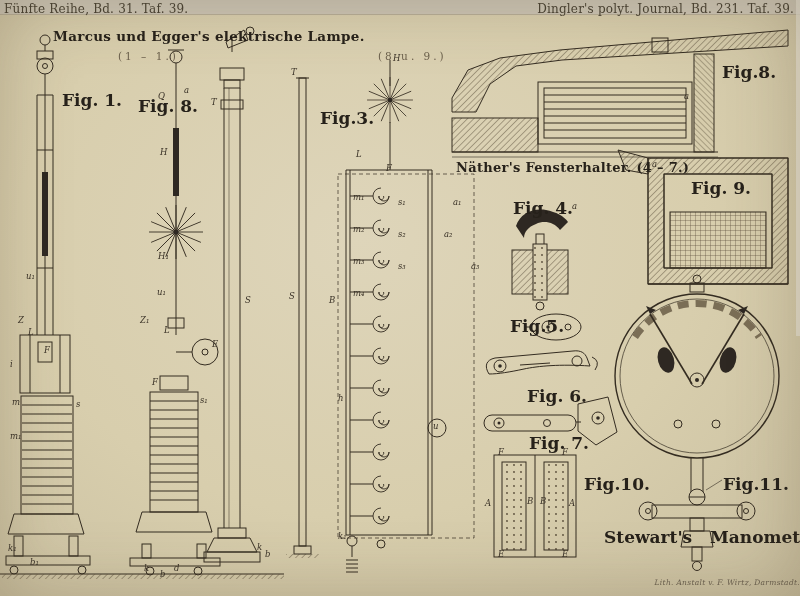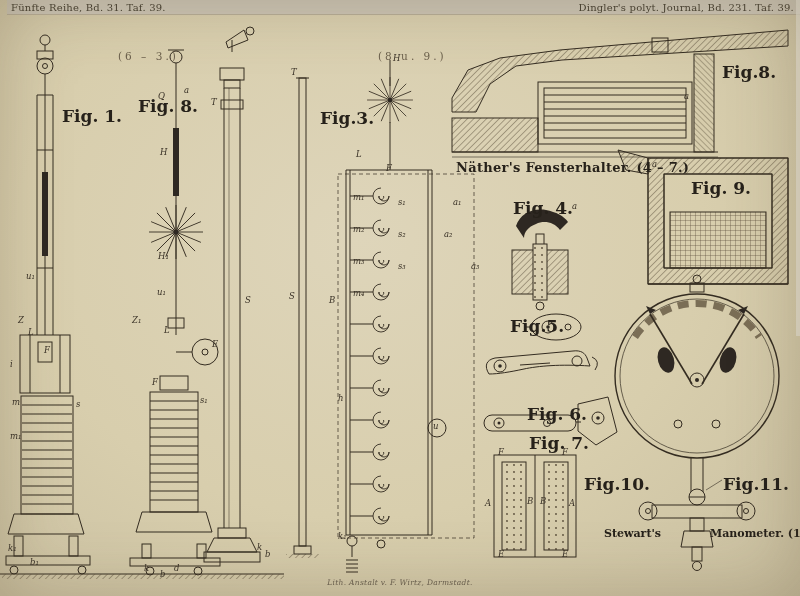--- a/index.html
+++ b/index.html
@@ -13,48 +13,48 @@
     position:relative;width:800px;height:596px;overflow:hidden;
     background:radial-gradient(ellipse at 45% 40%, #ded5ba 0%, #d8cead 55%, #c9bfa0 100%);
   }
   .vignette{
     position:absolute;inset:0;pointer-events:none;
     box-shadow:inset 0 0 70px rgba(92,76,48,0.28);
   }
   .scan-edge{position:absolute;right:0;top:0;bottom:260px;width:4px;background:#e9e5d9;opacity:.65;}
   .artwork{position:absolute;left:0;top:0;}
   .header{
-    position:absolute;top:0;left:7px;right:0;height:14px;
+    position:absolute;top:0;left:0;right:0;height:14px;
     background:#ccc5b5;border-bottom:1px solid #b8ae98;
-    font-size:10px;color:#474032;letter-spacing:.2px;
+    font-size:12px;color:#474032;letter-spacing:.2px;
   }
   .header .hl{position:absolute;left:4px;top:2px;}
   .header .hr{position:absolute;right:6px;top:2px;}
   .title{
     position:absolute;font-weight:bold;color:#26211a;
     font-size:13.5px;letter-spacing:.3px;white-space:nowrap;
   }
   .subtitle{
     position:absolute;font-size:10.5px;color:#6b604c;
     letter-spacing:3px;white-space:nowrap;
   }
   .t-marcus{left:53px;top:28px;}
   .st-marcus{left:118px;top:50px;}
   .t-fabre{left:272px;top:27px;}
   .st-fabre{left:378px;top:50px;}
   .t-naether{left:456px;top:160px;font-size:13px;text-align:center;}
   .caption{
     position:absolute;font-weight:bold;color:#26211a;
-    font-size:11px;white-space:nowrap;
+    font-size:17px;white-space:nowrap;
   }
   .t-justice{left:257px;top:552px;}
   .t-stewart-l{left:604px;top:527px;}
   .t-stewart-r{left:710px;top:527px;}
   .footer{
-    position:absolute;left:0;right:0;top:578px;text-align:center;
+    position:absolute;left:0;right:0;top:578px;text-align:right;
     font-size:7.5px;font-style:italic;color:#6a6050;letter-spacing:.3px;
   }
   .figlabel{
     position:absolute;font-size:17px;font-weight:bold;color:#26211a;
     white-space:nowrap;
   }
   .partlabel{
     position:absolute;font-size:8.5px;font-style:italic;color:#3a3227;
     white-space:nowrap;line-height:1;
   }
@@ -301,56 +301,57 @@
       <circle cx="697" cy="566" r="4.5"></circle>
       <line x1="722" y1="480" x2="706" y2="490" stroke-width="0.6"></line>
     </g>
   </svg>
 
   <div class="header">
     <span class="hl">Fünfte Reihe, Bd. 31. Taf. 39.</span>
     <span class="hr">Dingler's polyt. Journal, Bd. 231. Taf. 39.</span>
   </div>
 
-  <div class="subtitle st-marcus">(6 – 3.)</div>
+  <div class="title t-marcus">Marcus und Egger's elektrische Lampe.</div>
+  <div class="subtitle st-marcus">(1 – 1.)</div>
   <div class="subtitle st-fabre">(8 u. 9.)</div>
   <div class="title t-naether">Näther's Fensterhalter. (4 – 7.)</div>
   <div class="caption t-stewart-l">Stewart's</div>
   <div class="caption t-stewart-r">Manometer. (11.)</div>
   <div class="footer">Lith. Anstalt v. F. Wirtz, Darmstadt.</div>
 
   <div class="scan-edge"></div>
   <div class="vignette"></div>
-<span class="figlabel" style="left: 62px; top: 106px;">Fig. 1.</span>
+<span class="figlabel" style="left: 62px; top: 90px;">Fig. 1.</span>
     <span class="figlabel" style="left: 138px; top: 96px;">Fig. 8.</span>
     <span class="figlabel" style="left: 320px; top: 108px;">Fig.3.</span>
     <span class="figlabel" style="left: 513px; top: 198px;">Fig. 4.</span>
     <span class="figlabel" style="left: 510px; top: 316px; text-align: center;">Fig.5.</span>
-    <span class="figlabel" style="left: 527px; top: 404px;">Fig. 6.</span>
+    <span class="figlabel" style="left: 527px; top: 386px;">Fig. 6.</span>
     <span class="figlabel" style="left: 529px; top: 433px;">Fig. 7.</span>
     <span class="figlabel" style="left: 722px; top: 62px;">Fig.8.</span>
     <span class="figlabel" style="left: 691px; top: 178px;">Fig. 9.</span>
     <span class="figlabel" style="left: 584px; top: 474px;">Fig.10.</span>
     <span class="figlabel" style="left: 723px; top: 474px;">Fig.11.</span>
     <span class="partlabel" style="left: 26px; top: 272px;">u₁</span>
     <span class="partlabel" style="left: 18px; top: 316px;">Z</span>
     <span class="partlabel" style="left: 28px; top: 328px;">L</span>
     <span class="partlabel" style="left: 44px; top: 346px;">F</span>
     <span class="partlabel" style="left: 10px; top: 360px;">i</span>
     <span class="partlabel" style="left: 12px; top: 398px;">m</span>
     <span class="partlabel" style="left: 10px; top: 432px;">m₁</span>
     <span class="partlabel" style="left: 76px; top: 400px;">s</span>
     <span class="partlabel" style="left: 8px; top: 544px;">k₁</span>
     <span class="partlabel" style="left: 30px; top: 558px;">b₁</span>
     <span class="partlabel" style="left: 158px; top: 92px;">Q</span>
     <span class="partlabel" style="left: 184px; top: 86px;">a</span>
     <span class="partlabel" style="left: 160px; top: 148px;">H</span>
     <span class="partlabel" style="left: 158px; top: 252px;">H₁</span>
     <span class="partlabel" style="left: 157px; top: 288px;">u₁</span>
-    <span class="partlabel" style="left: 132px; top: 316px;">Z₁</span>
+    <span class="partlabel" style="left: 140px; top: 316px;">Z₁</span>
     <span class="partlabel" style="left: 164px; top: 326px;">L</span>
     <span class="partlabel" style="left: 212px; top: 340px;">E</span>
     <span class="partlabel" style="left: 152px; top: 378px;">F</span>
     <span class="partlabel" style="left: 200px; top: 396px;">s₁</span>
     <span class="partlabel" style="left: 144px; top: 564px;">k</span>
     <span class="partlabel" style="left: 160px; top: 570px;">b</span>
     <span class="partlabel" style="left: 174px; top: 564px;">d</span>
     <span class="partlabel" style="left: 211px; top: 98px;">T</span>
     <span class="partlabel" style="left: 245px; top: 296px;">S</span>
     <span class="partlabel" style="left: 257px; top: 543px;">k</span>

